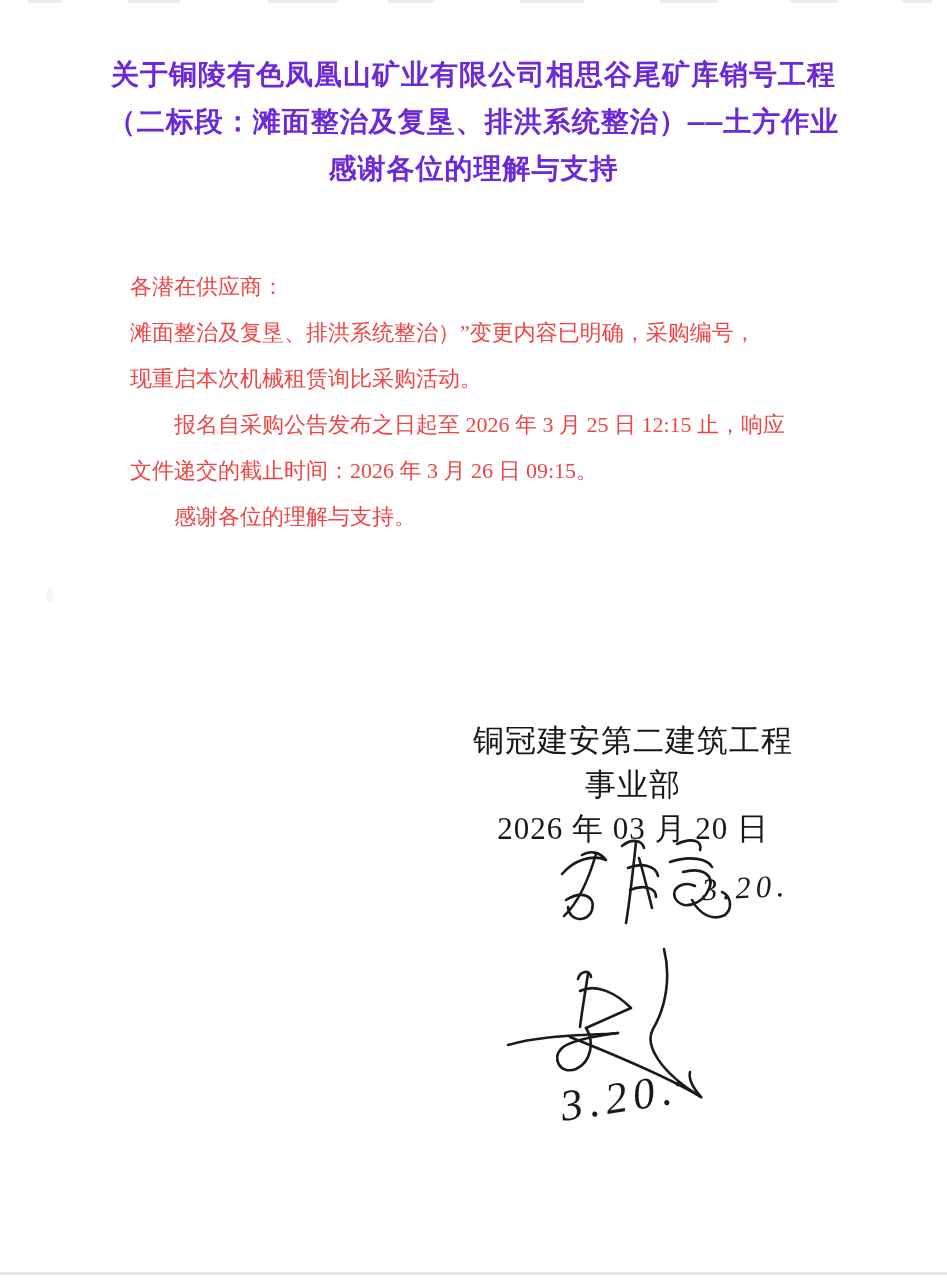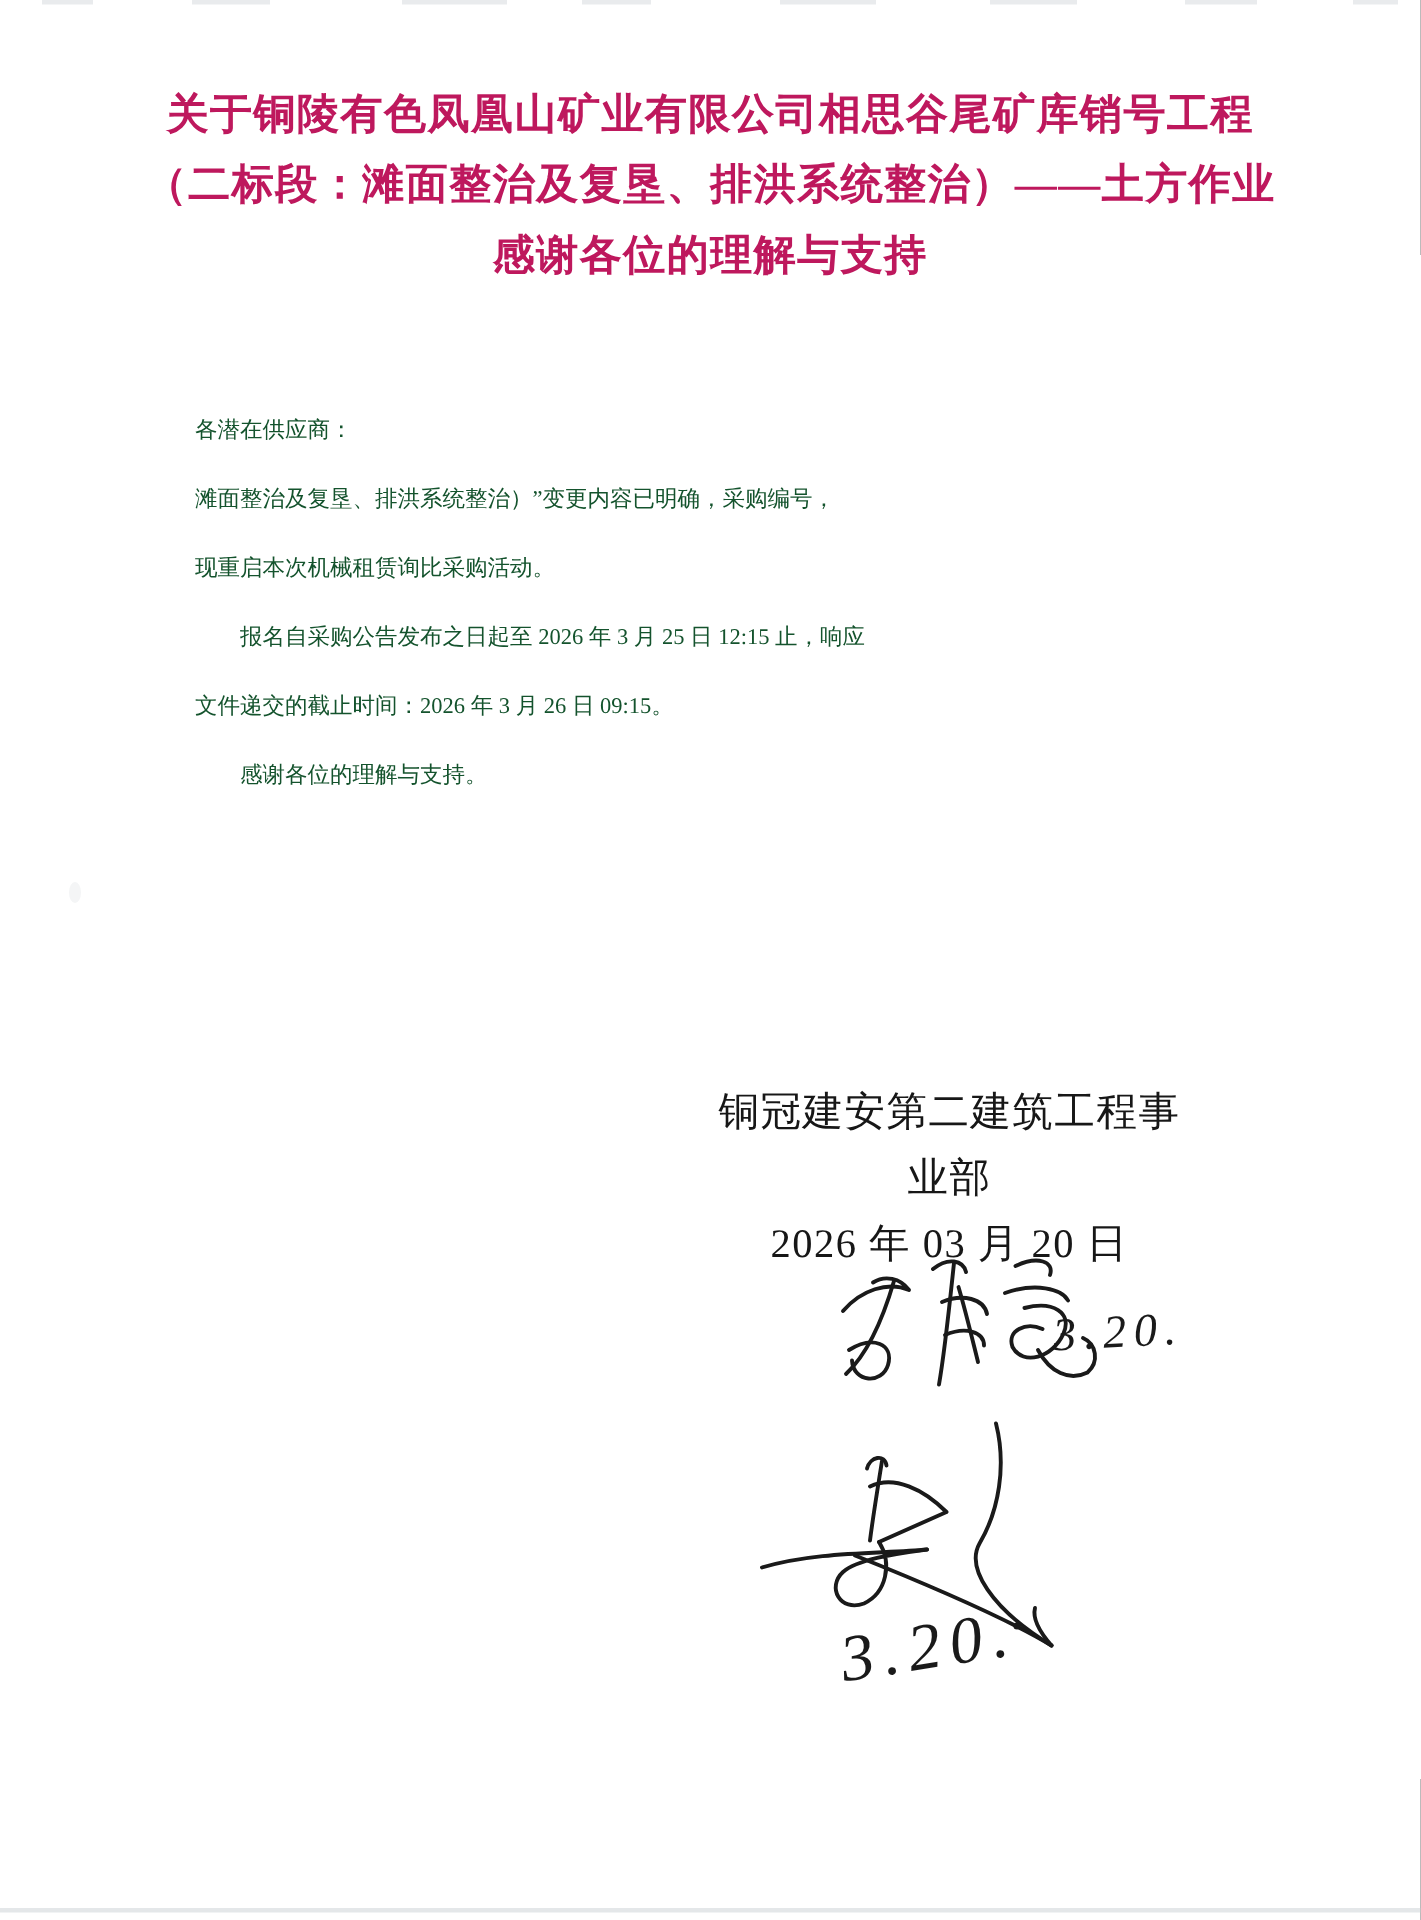--- a/index.html
+++ b/index.html
@@ -43,45 +43,46 @@
   .title-block {
     position: absolute;
     top: 53px;
     left: 0;
     width: 947px;
     text-align: center;
     font-size: 28px;
     font-weight: bold;
     line-height: 47px;
     letter-spacing: 1px;
-    color: #be185d;
+    color: #6d28d9;
+    font-family: Liberation Mono, monospace;
   }
 
   
   .body-block {
     position: absolute;
     top: 264px;
     left: 130px;
     width: 700px;
-    font-size: 15px;
+    font-size: 22px;
     line-height: 46px;
-    color: #14532d;
+    color: #ef4444;
     white-space: nowrap;
   }
   .body-line { height: 46px; }
   .indent { text-indent: 2em; }
 
   
   .signoff-block {
     position: absolute;
     top: 719px;
     left: 468px;
     width: 330px;
     text-align: center;
-    font-size: 27px;
+    font-size: 31px;
     line-height: 44px;
     color: #171717;
     letter-spacing: 1px;
   }
 
   
   .sig-svg { position: absolute; }
   .sig-svg path {
     fill: none;
     stroke: #1a1a1a;

